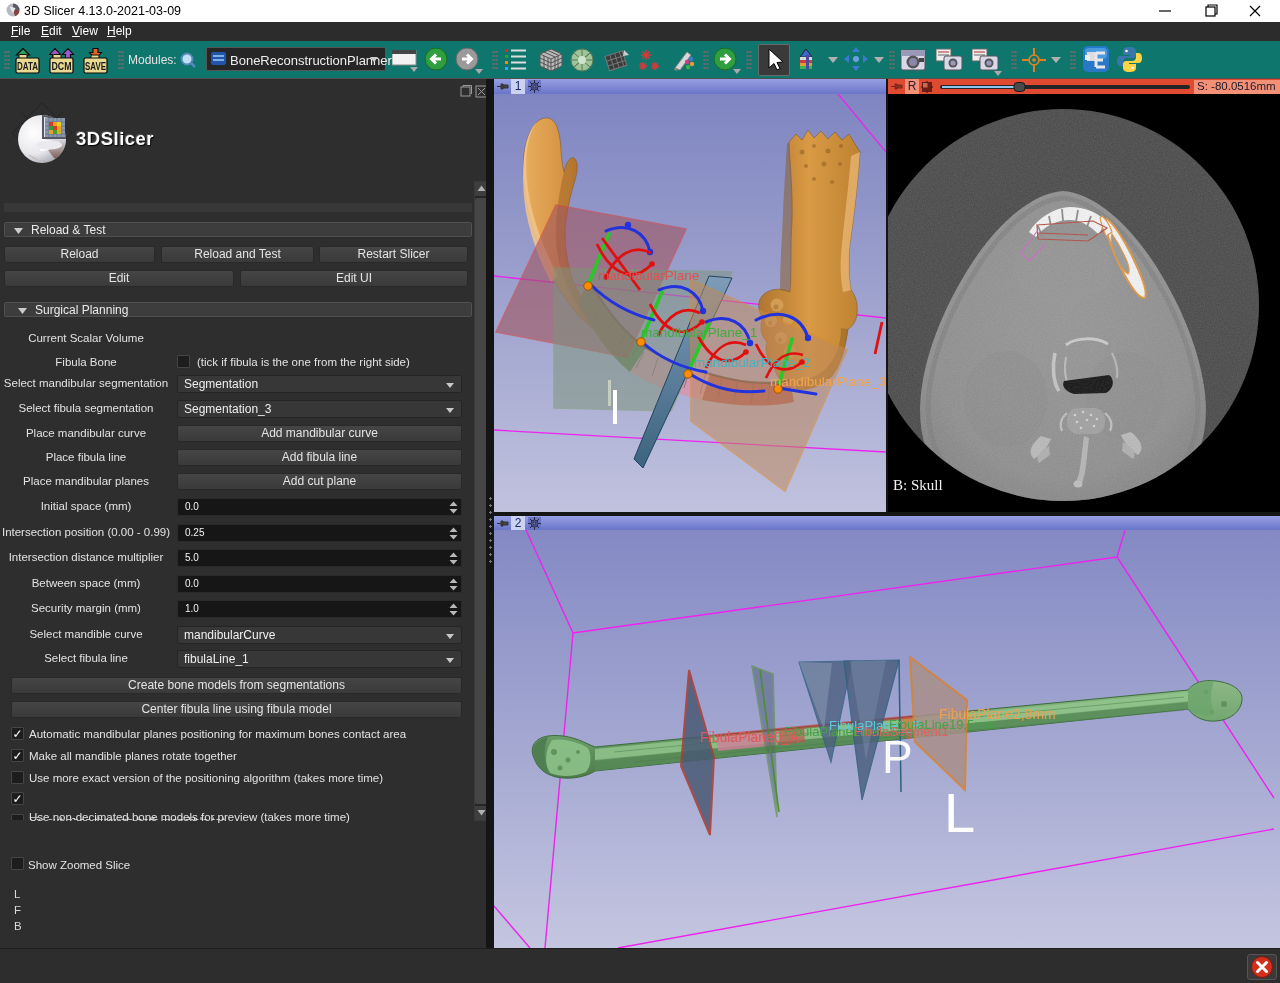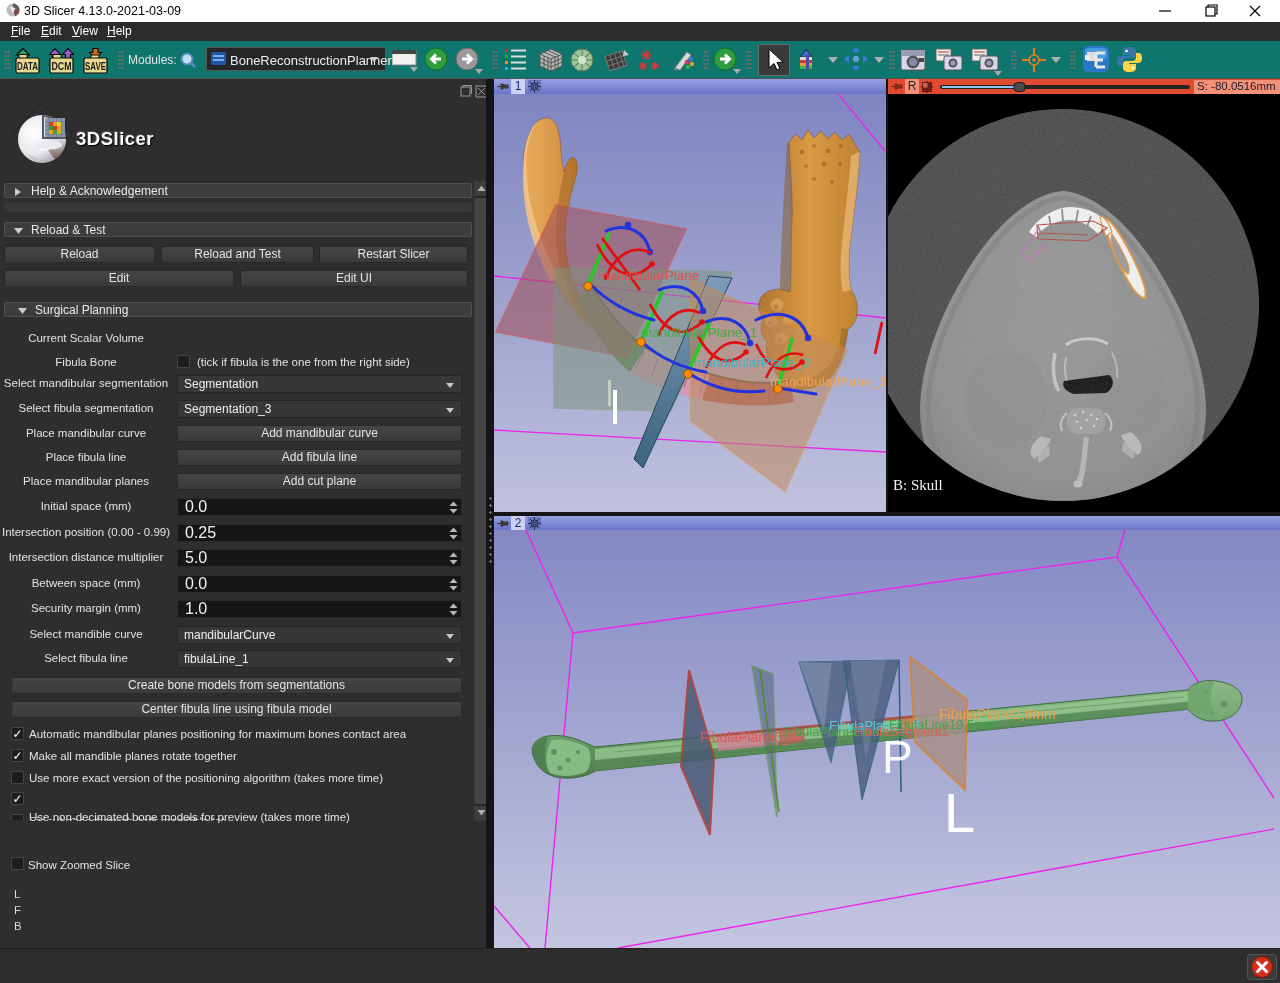--- a/index.html
+++ b/index.html
@@ -35,21 +35,21 @@
   border:1px solid #292929; border-radius:2px; color:#e4e4e4; font-size:12px;
   text-align:center; line-height:15px; white-space:nowrap; }
 .flabel { position:absolute; left:0px; width:172px; text-align:center;
   color:#e2e2e2; font-size:11.5px; white-space:nowrap; }
 .combo { position:absolute; left:177px; width:285px; height:18px; background:#373737;
   border:1px solid #252525; border-radius:2px; color:#efefef; font-size:12px; line-height:16px; }
 .combo .ctext { position:absolute; left:6px; top:0; }
 .combo .carr { position:absolute; right:7px; top:7px; width:0; height:0;
   border-left:4px solid transparent; border-right:4px solid transparent; border-top:5px solid #c8c8c8; }
 .spin { position:absolute; left:177px; width:285px; height:18px; background:#161616;
-  border:1px solid #2a2a2a; border-radius:2px; color:#f2f2f2; font-size:16px; line-height:16px; }
+  border:1px solid #2a2a2a; border-radius:2px; color:#f2f2f2; font-size:10px; line-height:16px; }
 .spin .stext { position:absolute; left:7px; top:0; }
 .spinarr { position:absolute; right:2px; top:2px; width:11px; height:13px; }
 .cbx { position:absolute; width:13px; height:13px; background:#1d1d1d;
   border:1px solid #454545; border-radius:1px; color:#fff; font-size:12px;
   line-height:12px; text-align:center; }
 .cbxlbl { position:absolute; color:#e2e2e2; font-size:11.5px; white-space:nowrap; }
 
 #viewsbg { left:486px; top:79px; width:794px; height:869px; background:#151515; }
 .vhdr { position:absolute; height:15px; background:linear-gradient(#97a0e2,#6a75c9); }
 #v1 { left:494px; top:94px; width:392px; height:418px; }
@@ -301,26 +301,20 @@
           <rect x="45" y="31" width="4" height="4" fill="#40a040"></rect>
           <rect x="49" y="31" width="4" height="4" fill="#d8b020"></rect>
       </g>
       <path d="M34,40 L58,40 A24,24 0 0 1 47,60 C41,53 37,47 34,40 Z" fill="url(#cupg)"></path>
       <path d="M34,40 L52,43 A22,12 0 0 1 32,52 Z" fill="#ffffff"></path>
       <ellipse cx="41" cy="46" rx="13" ry="4.5" fill="#eaeaee"></ellipse>
       <path d="M20,55 A24,24 0 0 0 47,60 C42,62 36,63 30,61 Z" fill="#9a6a5a" opacity="0.5"></path>
     </svg>
     <div class="abs" style="left:76px;top:49px;font-size:18.5px;font-weight:bold;color:#fafafa;letter-spacing:0.5px;text-shadow:1px 1px 1px #000, -1px -1px 1px #555">3DSlicer</div>
 
-    <div class="sechdr" style="top:104px">
-      <svg class="arr" width="8" height="8">
-          <polygon points="1,0 7,4 1,8" fill="#ccc"></polygon>
-        </svg>
-      <span class="txt">Help &amp; Acknowledgement</span>
-    </div>
     <div class="abs" style="left:4px;top:124px;width:468px;height:9px;background:#383838;border-radius:2px"></div>
     <div class="sechdr" style="top:143px">
       <svg class="arr" style="top:5px" width="9" height="7">
           <polygon points="0,0 9,0 4.5,6" fill="#ccc"></polygon>
         </svg>
       <span class="txt">Reload &amp; Test</span>
     </div>
     <div class="btn" style="left:4px;top:167px;width:151px">Reload</div>
     <div class="btn" style="left:161px;top:167px;width:153px">Reload and Test</div>
     <div class="btn" style="left:319px;top:167px;width:149px">Restart Slicer</div>

